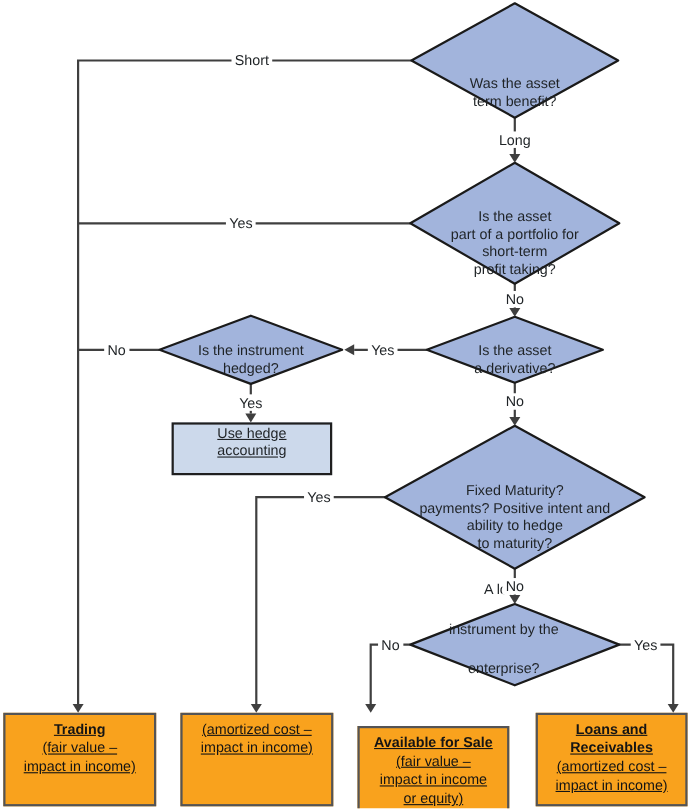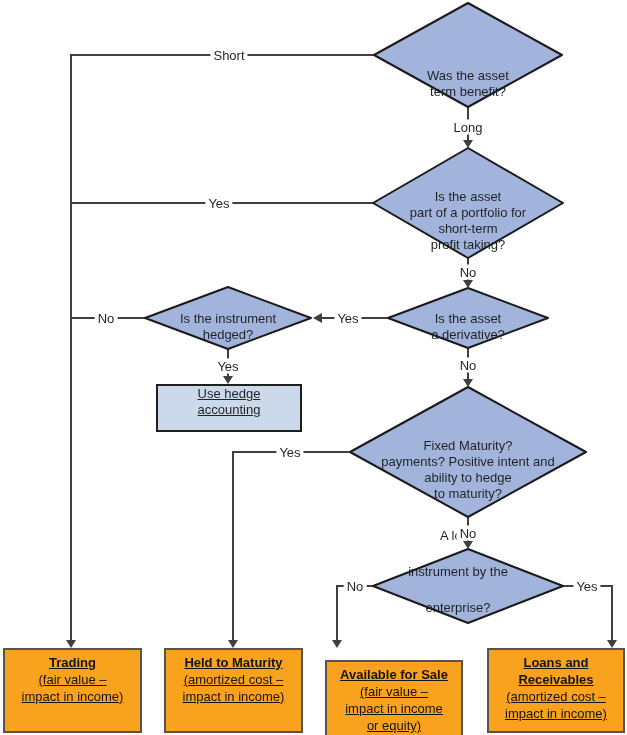--- a/index.html
+++ b/index.html
@@ -116,21 +116,20 @@
   <span class="elabel" style="left:587px;top:586px;">Yes</span>
 
   <div class="outcome" style="left:3px;width:139px;">
     <div class="ttl">Trading</div>
     <div class="ttl"></div>
     <div class="dtl">(fair value –</div>
     <div class="dtl">impact in income)</div>
     <div class="dtl"></div>
   </div>
   <div class="outcome" style="left:164px;width:139px;">
-    <div class="ttl">Held to Maturity</div>
     <div class="ttl"></div>
     <div class="dtl">(amortized cost –</div>
     <div class="dtl">impact in income)</div>
     <div class="dtl"></div>
   </div>
   <div class="outcome" style="left:325px;width:138px;margin-top:12px;">
     <div class="ttl">Available for Sale</div>
     <div class="ttl"></div>
     <div class="dtl">(fair value –</div>
     <div class="dtl">impact in income</div>

